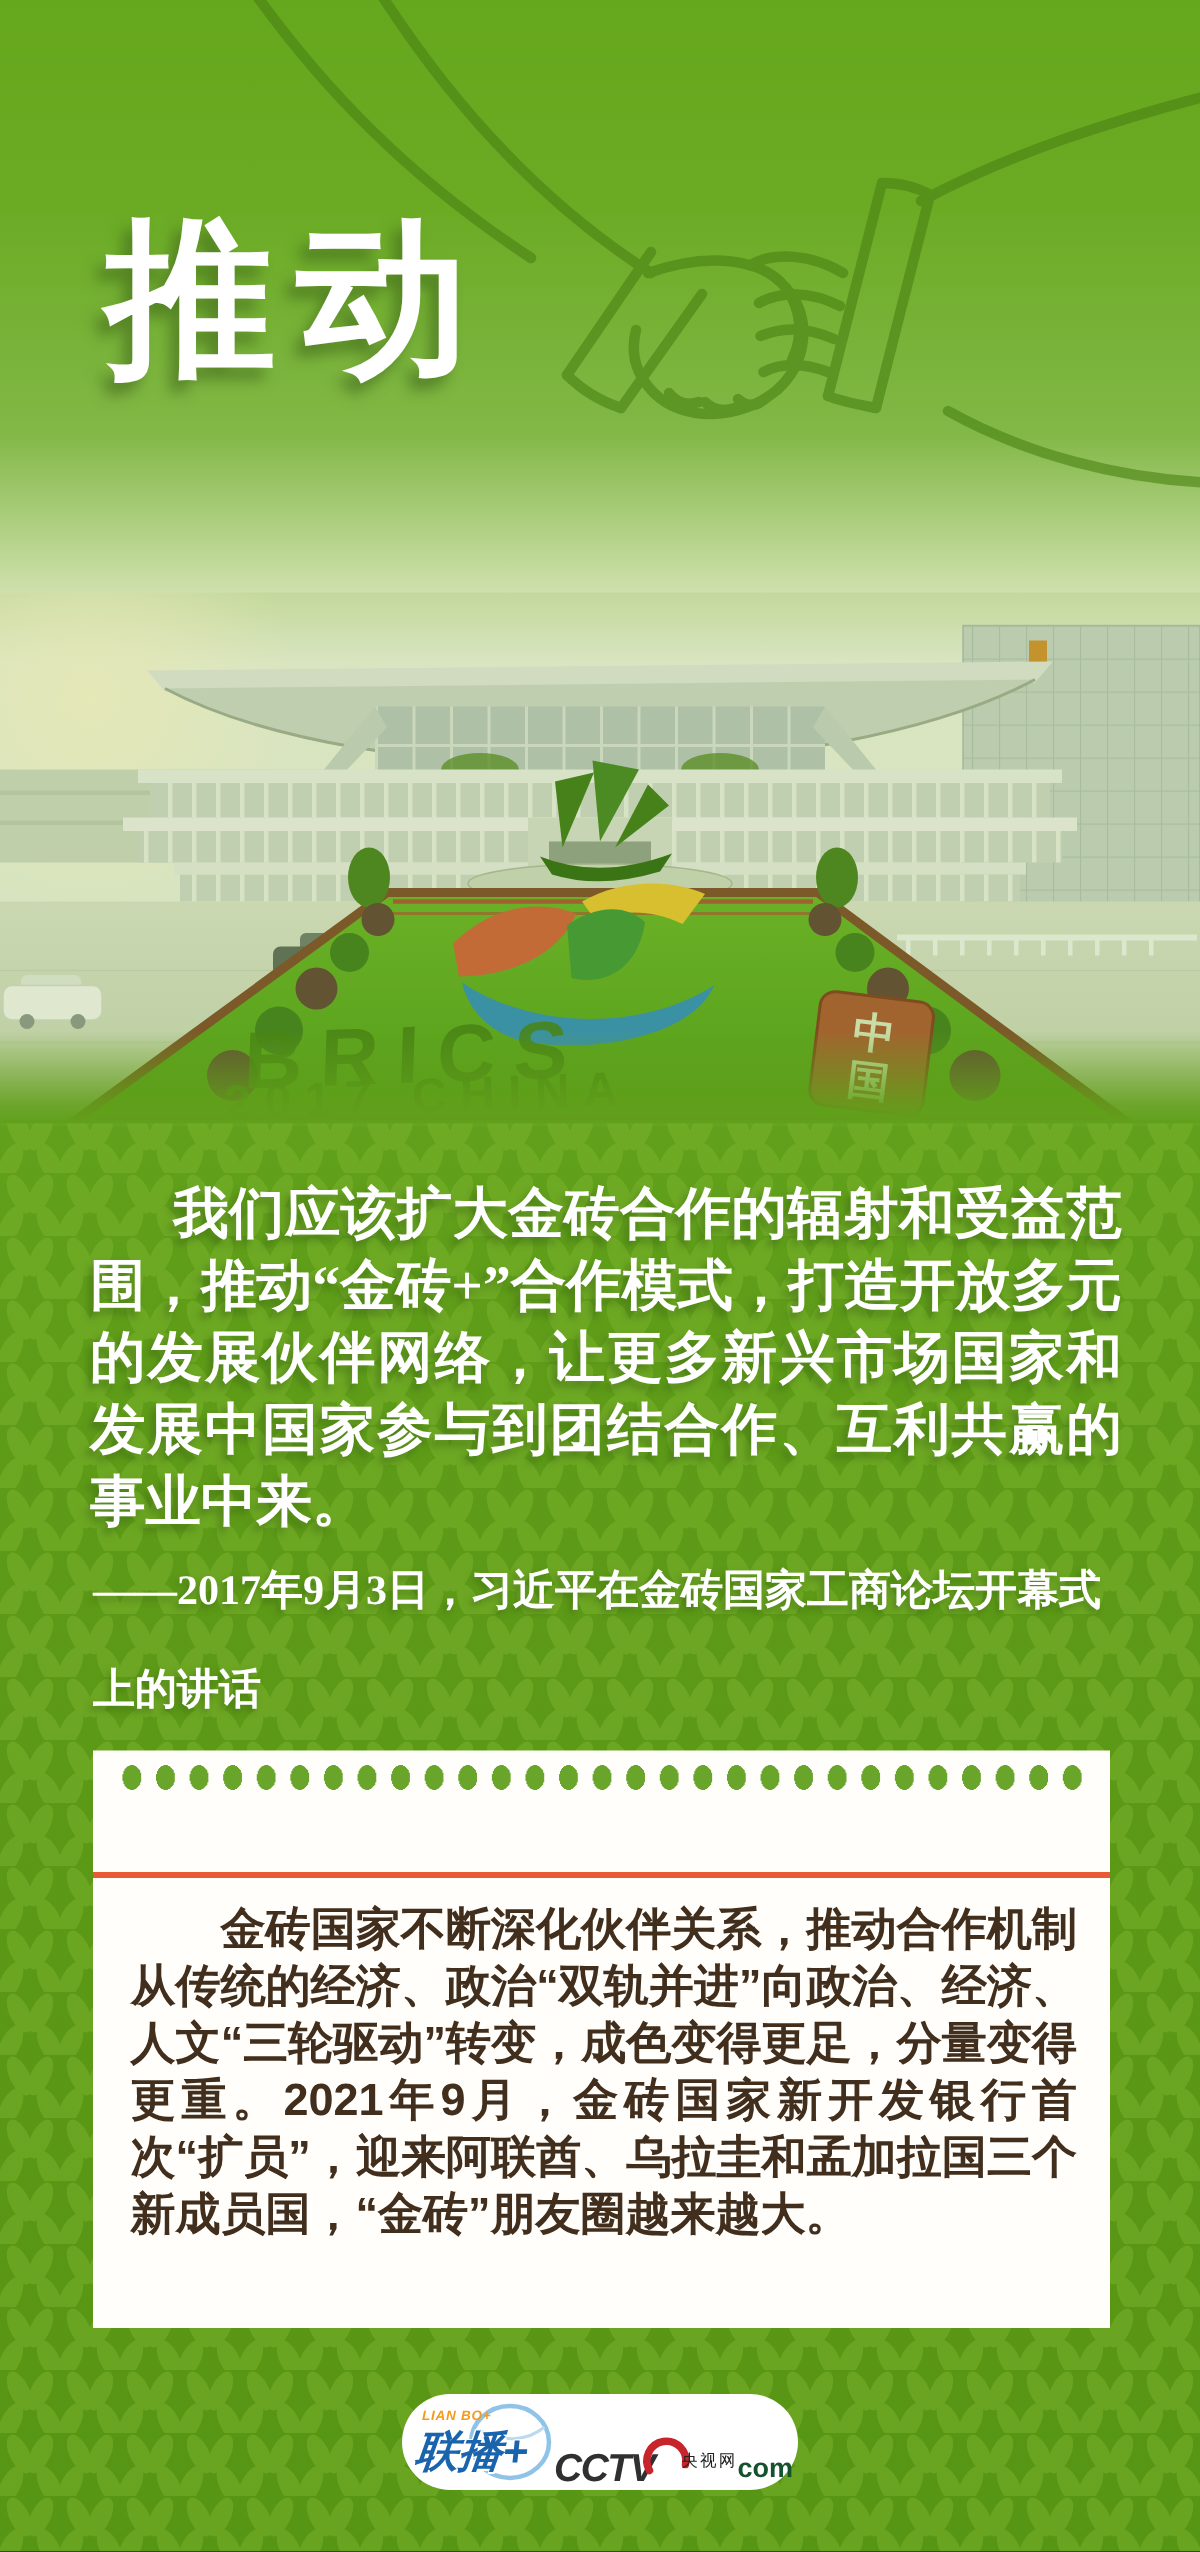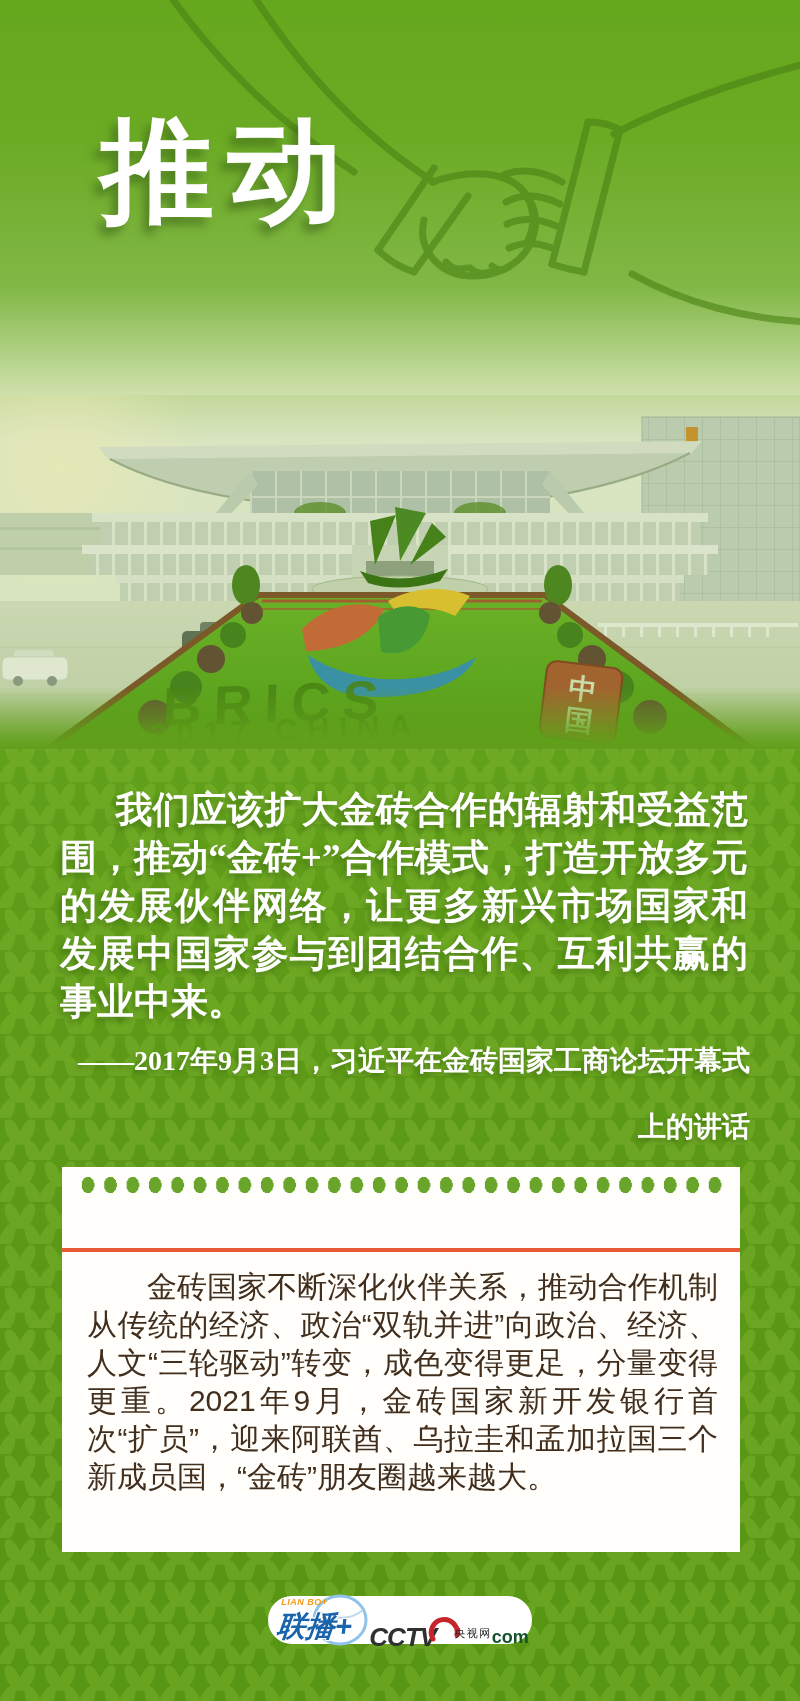--- a/index.html
+++ b/index.html
@@ -8,61 +8,60 @@
     font-family:"Liberation Serif","DejaVu Serif",serif;
     background:linear-gradient(180deg,
       #65a71d 0%, #6bab24 8.2%, #82b847 17%, #cfe0ac 23.2%, #e9efda 26%,
       #e6eed6 38.8%, #cfe2ae 41.2%, #61a01b 44.2%, #5d9a17 60%, #579514 100%);
   }
   svg { display:block; }
   .pattern-svg { position:absolute; left:0; top:698px; width:800px; height:1003px; }
   .handshake-svg { position:absolute; left:0; top:0; width:800px; height:400px; }
 
   .title1 {
-    position:absolute; left:70px; top:112px; font-size:114px; line-height:1.05;
+    position:absolute; left:70px; top:140px; font-size:114px; line-height:1.05;
     color:#fff; font-weight:bold; letter-spacing:14px; white-space:nowrap;
     text-shadow:-6px 8px 9px rgba(60,98,26,.58);
-    margin-left:30px;
   }
   .title2 {
     position:absolute; left:14px; top:254px; width:786px; font-size:92px; line-height:1.1;
     color:#fff; font-weight:bold; white-space:nowrap;
     text-shadow:-6px 9px 9px rgba(60,98,26,.5);
   }
 
   .photo { position:absolute; left:0; top:395px; width:800px; height:352px; }
   .photo-tint { position:absolute; left:0; top:0; width:800px; height:352px; background:rgba(128,175,52,.15); }
   .photo-fade { position:absolute; left:0; top:292px; width:800px; height:62px;
     background:linear-gradient(180deg, rgba(97,160,27,0) 0%, rgba(97,159,26,.85) 78%, #61a01b 100%); }
 
   .quote {
     position:absolute; left:60px; top:786px; width:688px; font-size:37px; line-height:48px;
     color:#fff; font-weight:bold; text-indent:1.5em; text-align:justify;
     text-shadow:-3px 4px 5px rgba(55,95,20,.5);
   }
   .attrib {
     position:absolute; left:62px; top:1028px; width:688px; font-size:28px; line-height:66px;
-    color:#fff; font-weight:bold; text-shadow:-2px 3px 4px rgba(55,95,20,.5);text-align:right;
+    color:#fff; font-weight:bold; text-shadow:-2px 3px 4px rgba(55,95,20,.5);
   }
 
   .card { position:absolute; left:62px; top:1167px; width:678px; height:385px; background:#fffefb; }
   .dots {
     position:absolute; left:15px; right:15px; top:9px; height:18px;
     background-image:radial-gradient(ellipse 6.5px 8.5px at 11px 9px, #69a52b 96%, rgba(105,165,43,0) 98%);
     background-size:22.4px 18px; background-repeat:repeat-x;
   }
   .redline { position:absolute; left:0; right:0; top:81px; height:4px; background:#e85a36; }
   .card-text {
     position:absolute; left:25px; right:22px; top:101px;
-    font-family:"Liberation Sans","DejaVu Sans",sans-serif; font-weight:normal;
+    font-family:"Liberation Sans","DejaVu Sans",sans-serif; font-weight:bold;
     font-size:30px; line-height:38px; color:#412e1d; text-indent:2em; text-align:justify;
   }
 
   .pill {
-    position:absolute; left:268px; top:1596px; width:264px; height:48px; background:#fff;
+    position:absolute; left:268px; top:1596px; width:264px; height:64px; background:#fff;
     border-radius:32px; display:flex; align-items:center; justify-content:center; 
   }
   .lianbo { position:relative; width:98px; height:50px; font-family:"Liberation Sans","DejaVu Sans",sans-serif; }
   .lianbo-circle { position:absolute; right:0px; top:-1px; }
   .lianbo-en { position:absolute; left:10px; top:2px; font-size:9px; font-weight:bold; font-style:italic;
     color:#f59a1b; letter-spacing:.5px; white-space:nowrap; }
   .lianbo-cn { position:absolute; left:6px; top:12px; font-size:29px; font-weight:bold; font-style:italic;
     color:#1a63ad; transform:skewX(-6deg); white-space:nowrap;
     text-shadow:1px 1px 0 #fff, -1px -1px 0 #fff, 1px -1px 0 #fff, -1px 1px 0 #fff; }
   .cctv { display:flex; align-items:center; font-family:"Liberation Sans","DejaVu Sans",sans-serif;margin-top:35px; }

